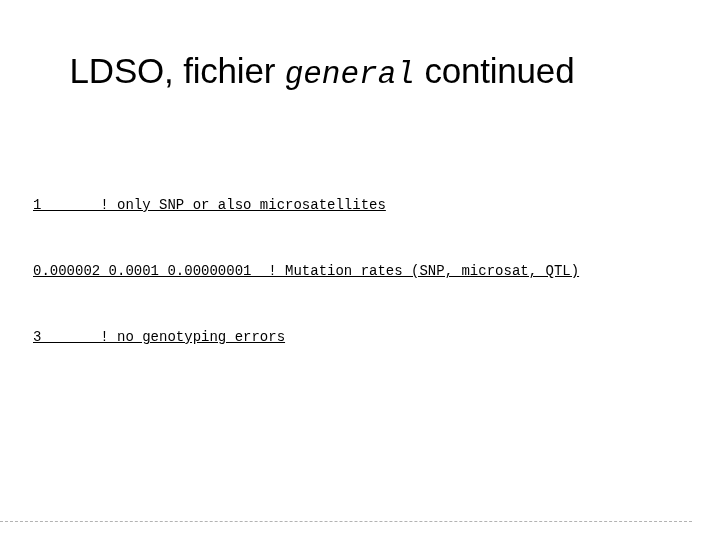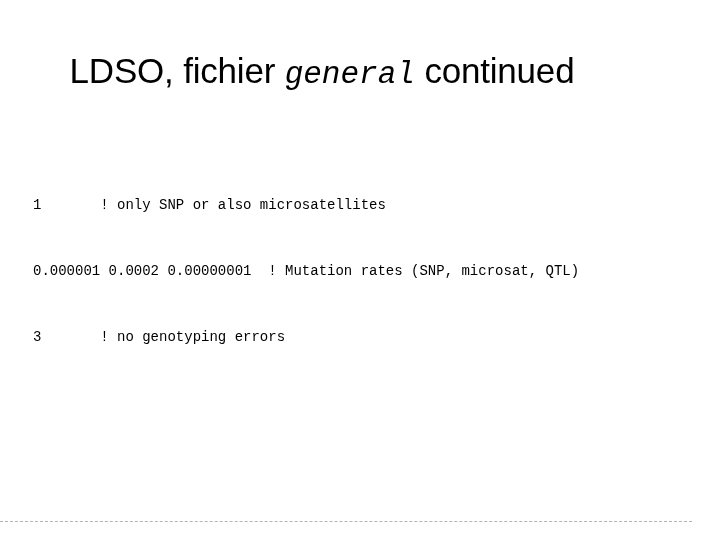--- a/index.html
+++ b/index.html
@@ -56,20 +56,21 @@
     color: #000000;
     font-family: "Liberation Mono", "DejaVu Sans Mono", monospace;
     font-size: 14px;
     line-height: 22px;
     white-space: pre;
   }
   .code-line {
     display: block;
     white-space: pre;
     height: 22px;
+    text-decoration: underline;
   }
 
   
   .footer-rule {
     position: absolute;
     left: 0px;
     top: 521px;
     width: 692px;
     height: 0px;
     border-top: 1px dashed #b3b3b3;
@@ -79,19 +80,19 @@
 <body>
 
 <div class="slide">
 
   <div class="slide-title">
     <span>LDSO, fichier </span><span class="title-mono">general</span><span> continued</span>
   </div>
 
   <div class="code-block">
     <span class="code-line">1       ! only SNP or also microsatellites</span>
-    <span class="code-line">0.000001 0.0002 0.00000001  ! Mutation rates (SNP, microsat, QTL)</span>
+    <span class="code-line">0.000002 0.0001 0.00000001  ! Mutation rates (SNP, microsat, QTL)</span>
     <span class="code-line">3       ! no genotyping errors</span>
   </div>
 
   <div class="footer-rule"></div>
 
 </div>
 
 </body></html>

